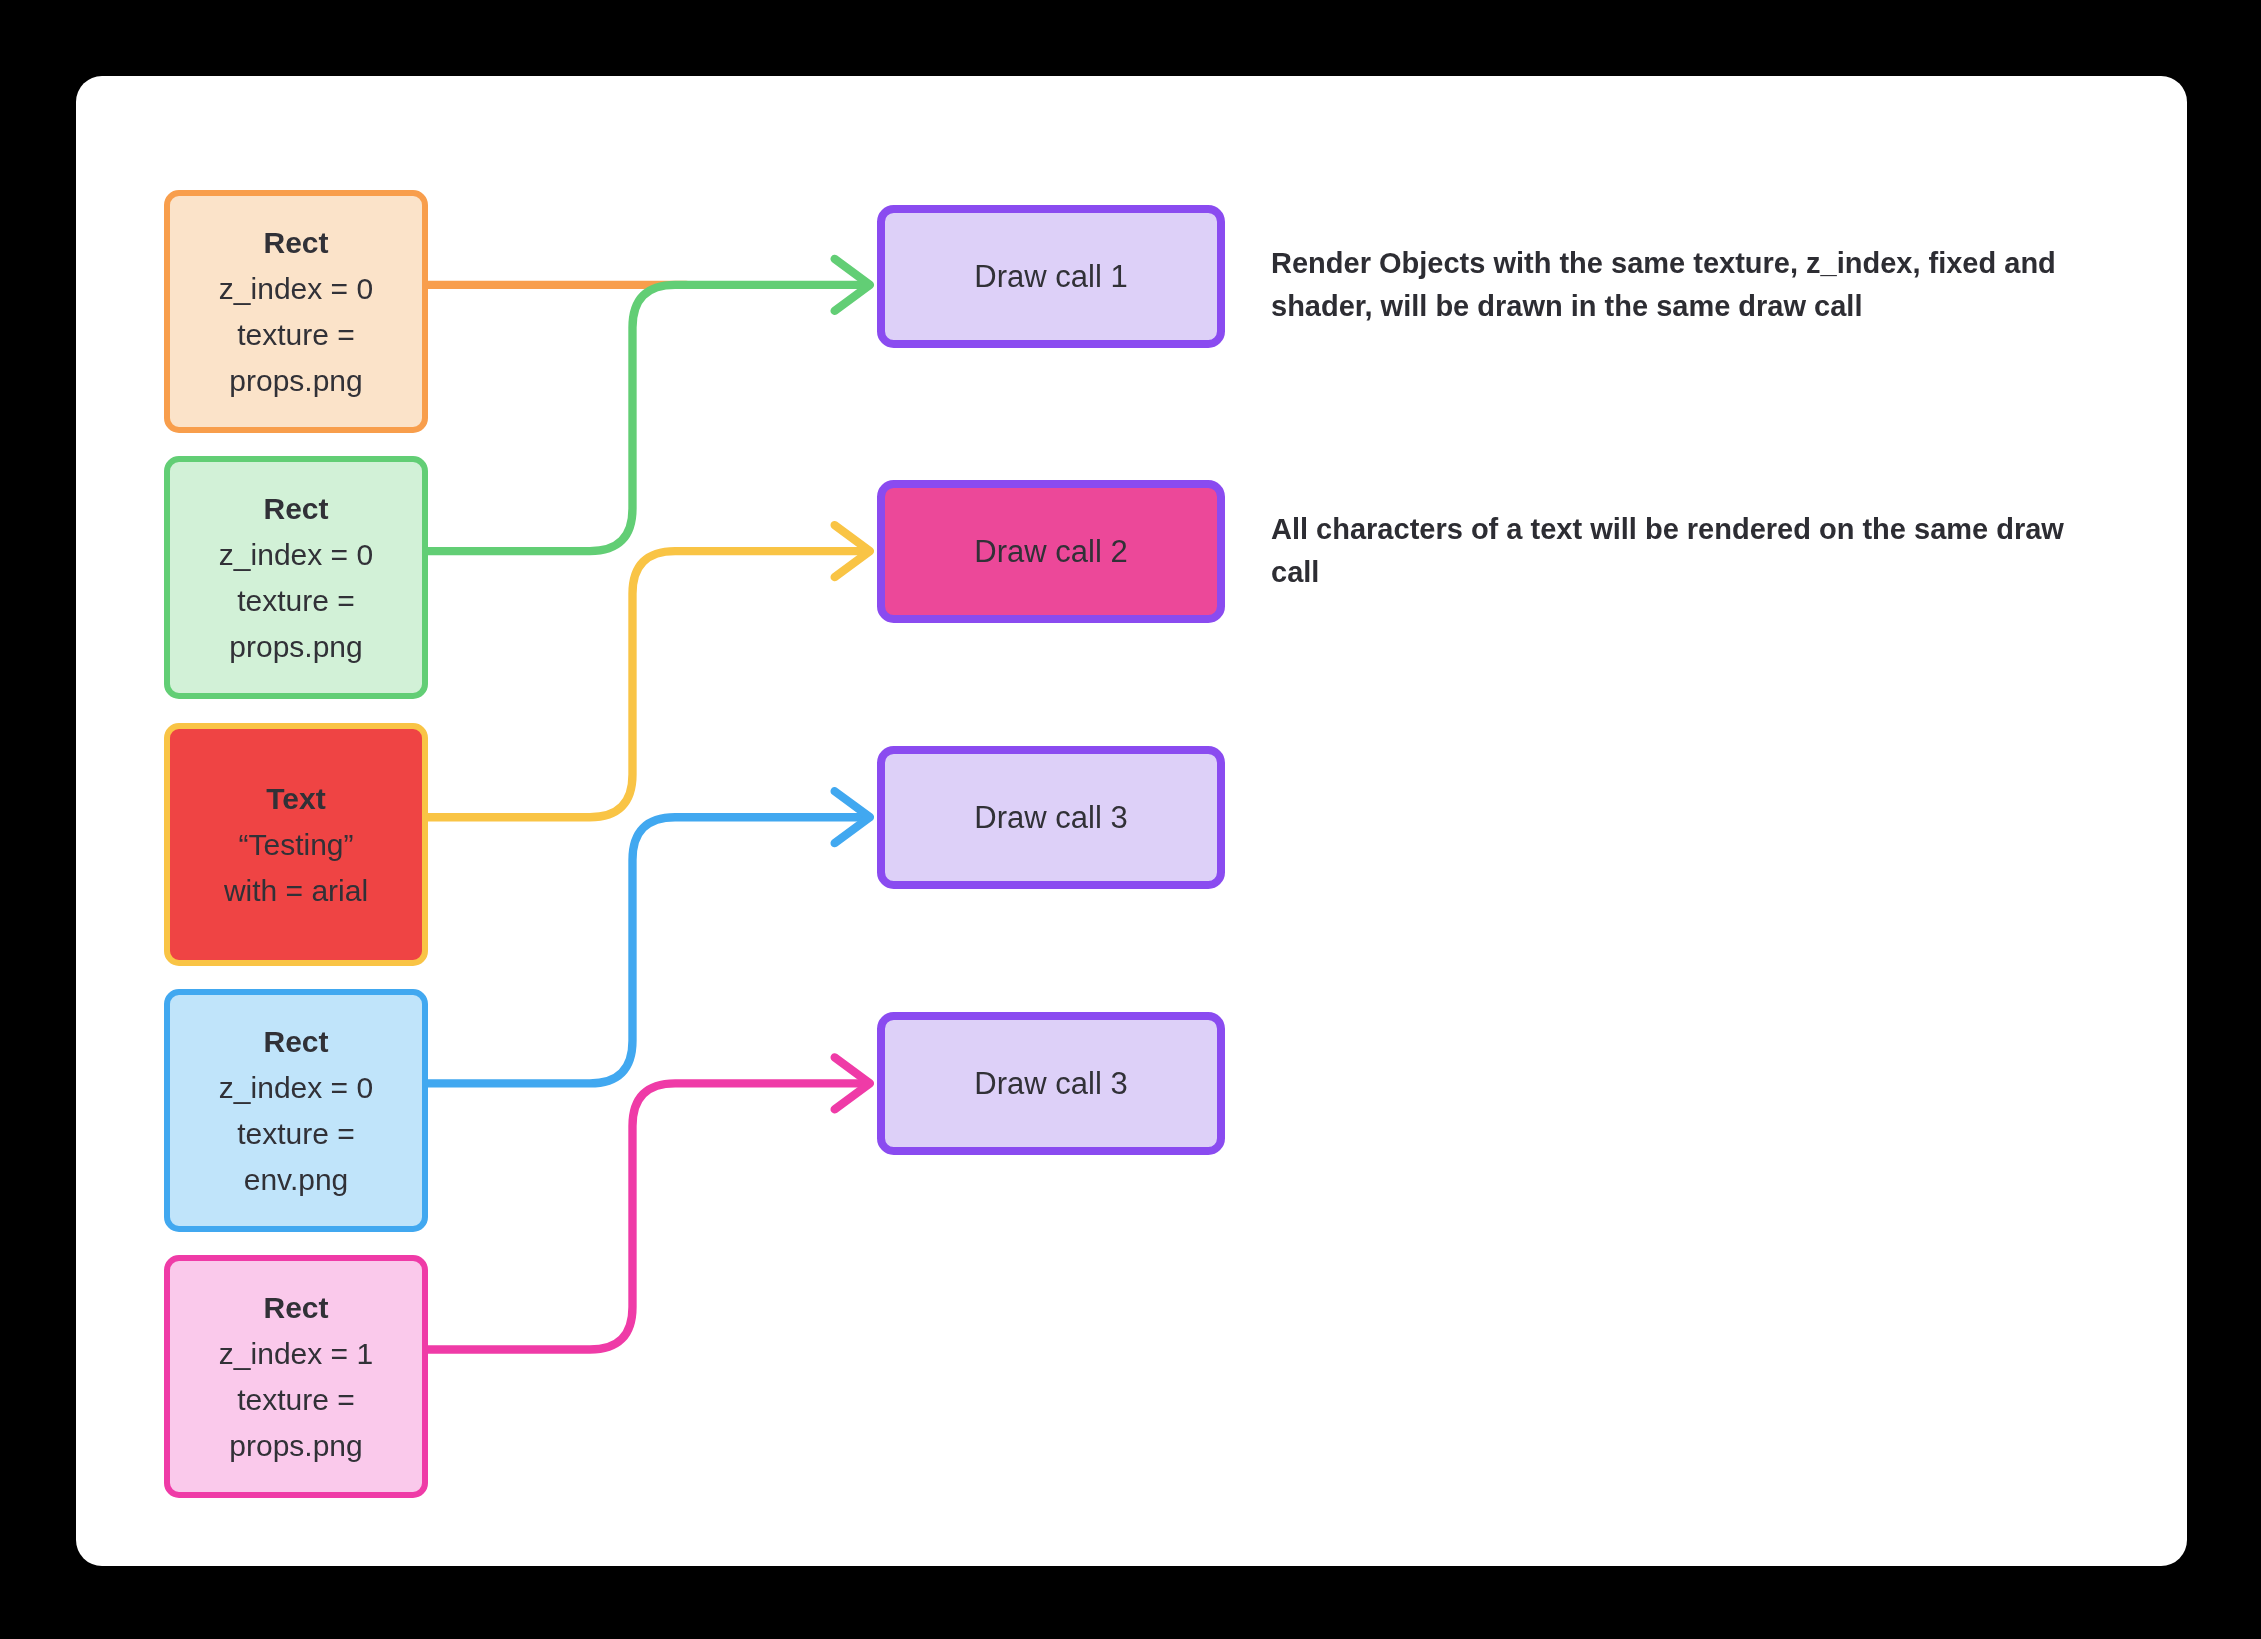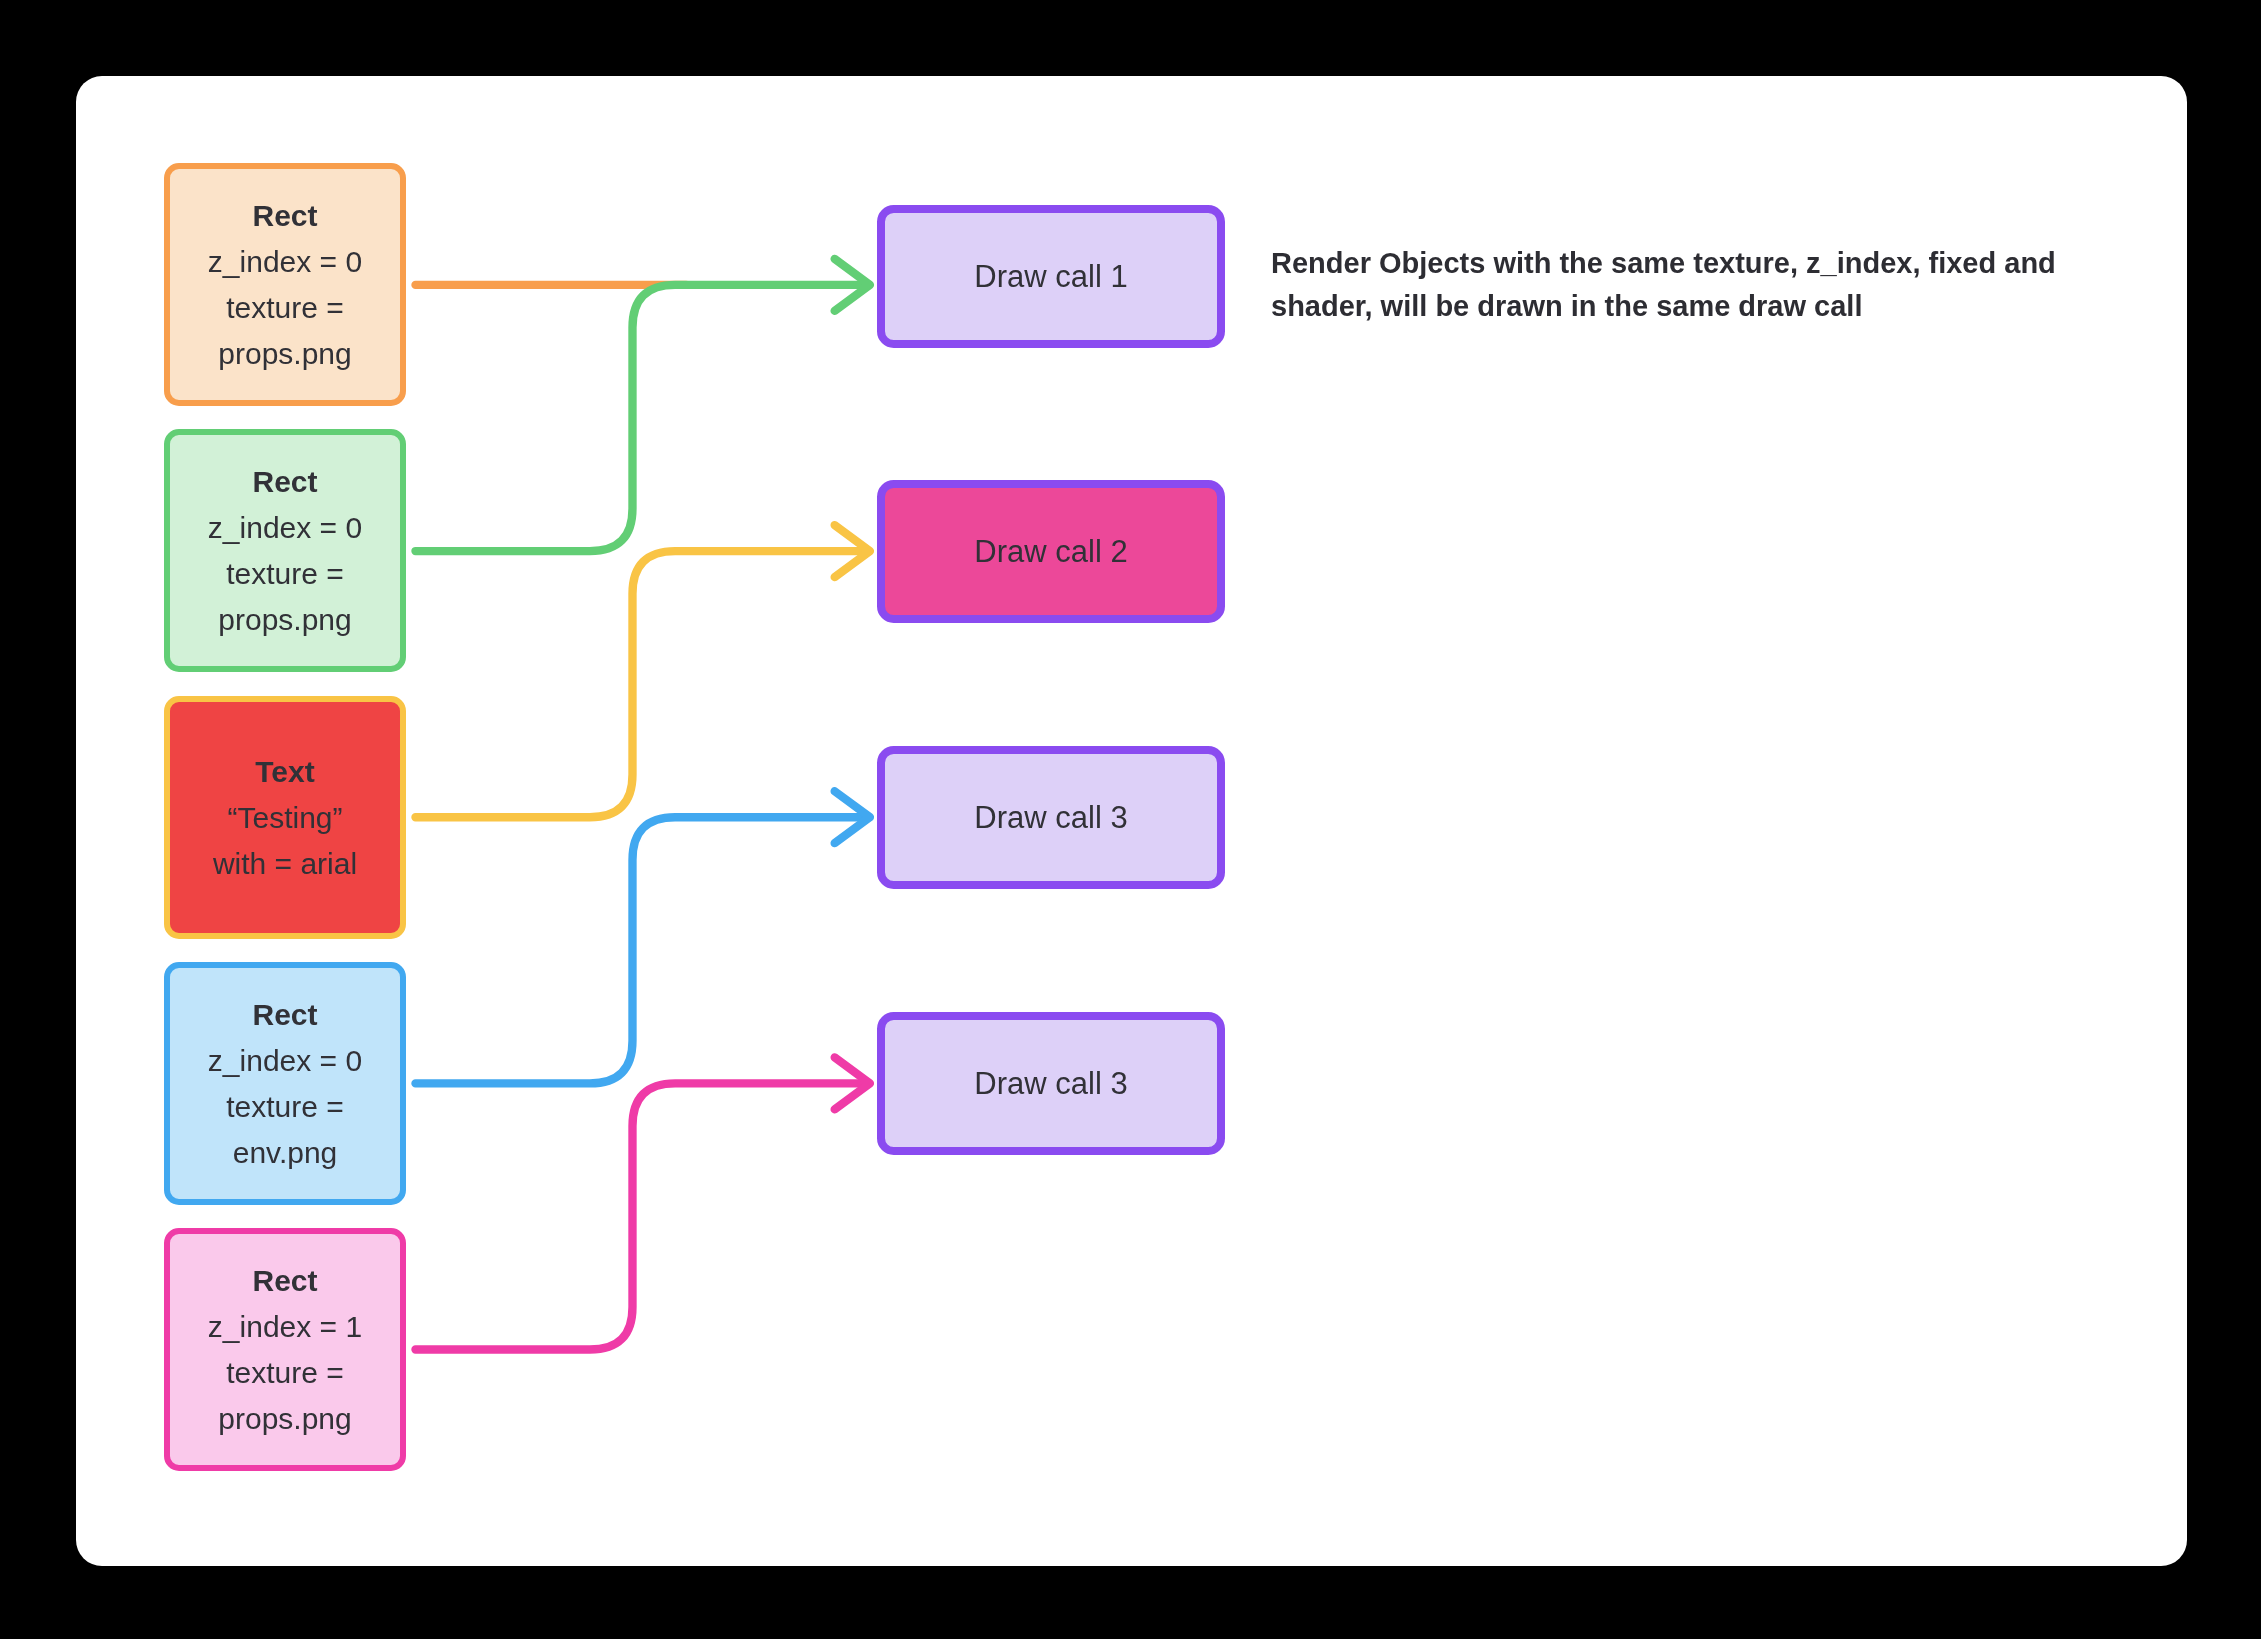--- a/index.html
+++ b/index.html
@@ -27,32 +27,33 @@
   }
   .wire {
     fill: none;
     stroke-width: 9px;
     stroke-linecap: round;
     stroke-linejoin: round;
   }
   .src-box {
     position: absolute;
     left: 164px;
-    width: 242px; height: 243px;
+    width: 264px; height: 243px;
     box-sizing: border-box;
     border: 6.5px solid #999;
     border-radius: 15px;
     display: flex;
     flex-direction: column;
     justify-content: center;
     align-items: center;
     text-align: center;
     color: #313137;
     font-size: 30px;
     line-height: 46px;
+    margin-top: 27px;
   }
   .src-title { font-weight: 700; }
   .src-line  { font-weight: 400; }
   .dc-box {
     position: absolute;
     left: 877px;
     width: 348px; height: 143px;
     box-sizing: border-box;
     border: 8.3px solid #8A4BF0;
     border-radius: 16.7px;
@@ -147,15 +148,19 @@
     <span>Draw call 3</span>
   </div>
   <div class="dc-box" id="dc-4" style="border-color: rgb(138, 75, 240); background: rgb(221, 208, 248);">
     <span>Draw call 3</span>
   </div>
 
   <div class="annotation" id="annotation-1">
     <div>Render Objects with the same texture, z_index, fixed and</div>
     <div>shader, will be drawn in the same draw call</div>
   </div>
+  <div class="annotation" id="annotation-2">
+    <div>All characters of a text will be rendered on the same draw</div>
+    <div>call</div>
+  </div>
 
 </div>
 
 
 </body></html>

